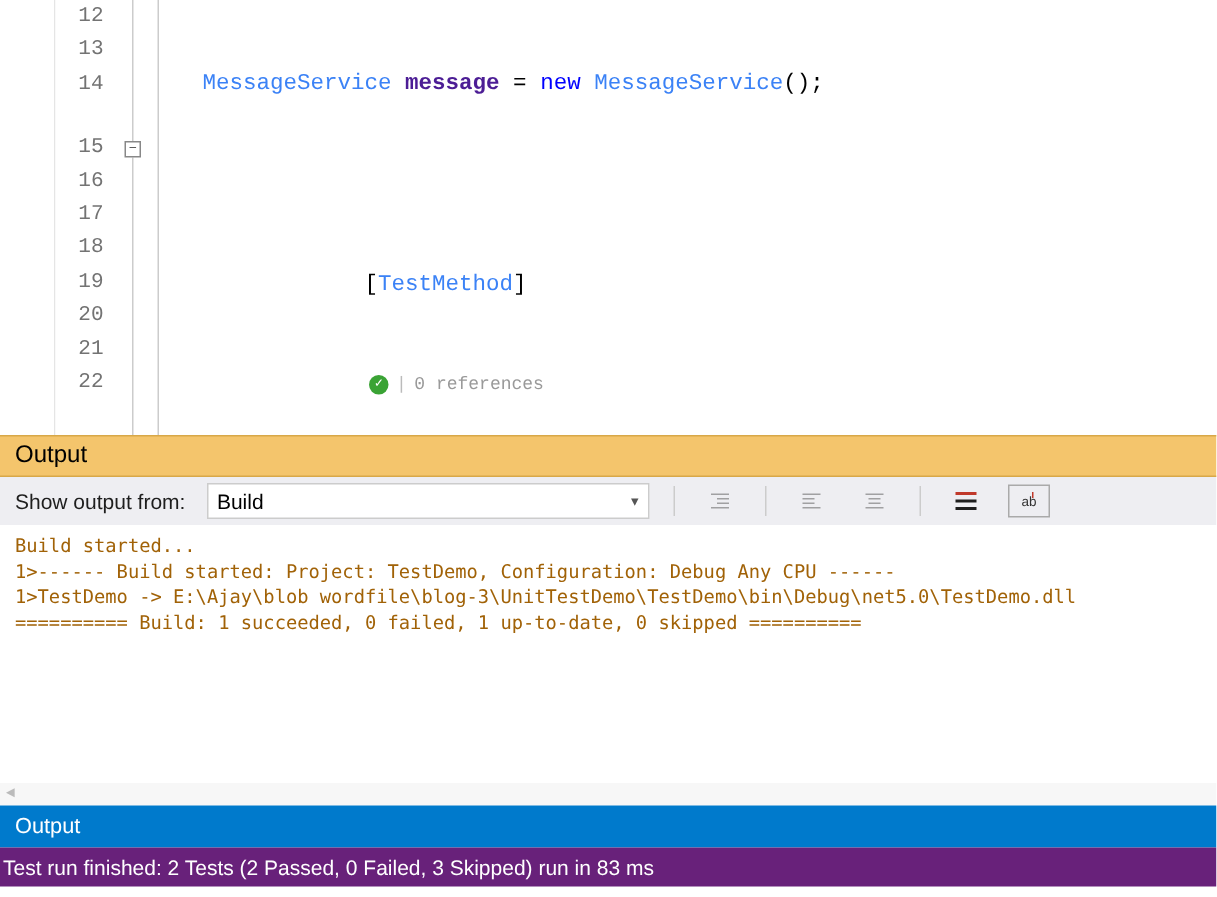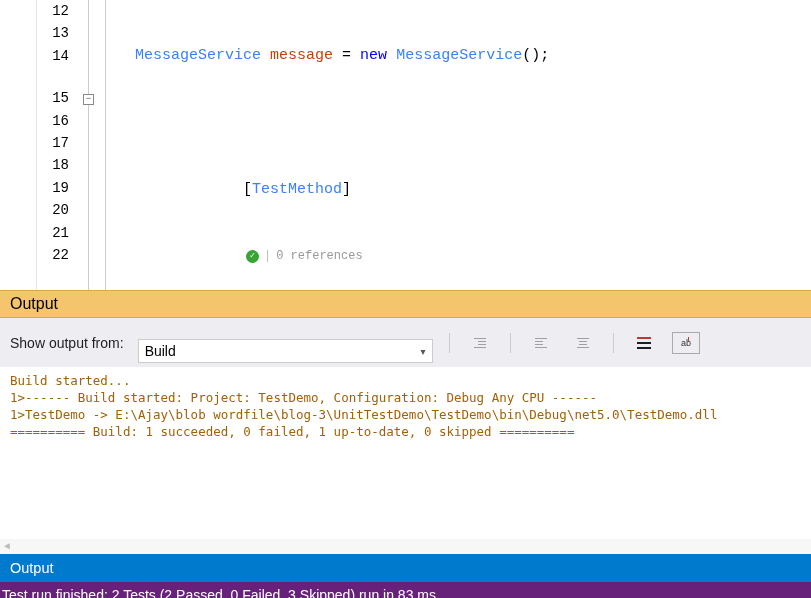--- a/index.html
+++ b/index.html
@@ -1,40 +1,40 @@
 <!DOCTYPE html>
 <html><head>
 <meta charset="utf-8">
 <style>
   * { margin: 0; padding: 0; box-sizing: border-box; }
   body { font-family: Consolas, 'Courier New', monospace; font-size: 14px; background: #fff; overflow: hidden; width: 811px; height: 598px; }
   
   .editor-area { display: flex; height: 290px; background: #fff; overflow: hidden; }
   .margin-left { width: 37px; background: #fff; border-right: 1px solid #e5e5e5; }
-  .line-numbers { width: 42px; background: #fff; text-align: right; padding-right: 10px; color: #000000; font-size: 14px; line-height: 22.4px; }
+  .line-numbers { width: 42px; background: #fff; text-align: right; padding-right: 10px; color: #737373; font-size: 14px; line-height: 22.4px; }
   .line-numbers div { height: 22.4px; }
   .gutter { width: 46px; background: #fff; position: relative; }
   .fold-icon { position: absolute; left: 4px; width: 11px; height: 11px; border: 1px solid #888; background: #fff; font-size: 9px; line-height: 9px; text-align: center; cursor: pointer; color: #555; }
   .bracket-line { position: absolute; left: 9px; top: 0; bottom: 0; width: 1px; background: #ccc; }
   .code { flex: 1; font-size: 15px; line-height: 22.4px; white-space: pre; }
   .code-line { height: 22.4px; padding-left: 10px; }
   .codelens { height: 20px; font-size: 12px; color: #999; padding-left: 10px; display: flex; align-items: center; gap: 3px; }
   .check-icon { display: inline-flex; width: 13px; height: 13px; background: #3aa335; border-radius: 50%; color: #fff; font-size: 9px; align-items: center; justify-content: center; }
   .divider { color: #bbb; margin: 0 2px; }
   
   .kw { color: #0000ff; }
   .type { color: #3b82f6; }
-  .ident { color: #c2410c; }
+  .ident { color: #4c1d95; font-weight: bold; }
   .op { color: #000; }
   .punct { color: #000; }
   
   .output-header { background: #f4c56c; border-top: 1px solid #d8a848; border-bottom: 1px solid #d8a848; padding: 4px 10px; font-family: 'Segoe UI', sans-serif; font-size: 16px; color: #000; }
   .output-toolbar { background: #eeeef2; padding: 4px 10px; display: flex; align-items: center; gap: 14px; font-family: 'Segoe UI', sans-serif; font-size: 14px; }
   .output-toolbar label { color: #1e1e1e; }
-  .output-select { flex: 0 0 295px; height: 24px; border: 1px solid #ccc; background: #fff; padding: 0 6px; font-family: 'Segoe UI', sans-serif; font-size: 14px; display: flex; align-items: center; justify-content: space-between; margin-top: 17px; }
+  .output-select { flex: 0 0 295px; height: 24px; border: 1px solid #ccc; background: #fff; padding: 0 6px; font-family: 'Segoe UI', sans-serif; font-size: 14px; display: flex; align-items: center; justify-content: space-between; }
   .output-select .arrow { font-size: 10px; color: #555; }
   .tb-sep { width: 1px; height: 20px; background: #ccc; margin: 0 2px; }
   .tb-btn { width: 28px; height: 22px; display: flex; align-items: center; justify-content: center; border: 1px solid transparent; opacity: 0.5; }
   .tb-btn.enabled { opacity: 1; }
   .tb-btn svg { width: 16px; height: 16px; }
   
   .output-content { background: #fff; height: 172px; padding: 6px 10px; font-family: Consolas, monospace; font-size: 12.5px; color: #a16207; line-height: 1.35; white-space: pre; }
   .scroll-hint { height: 15px; background: #f7f7f7; display:flex; align-items:center; padding-left:4px; font-size:10px; color:#bbb;}
   
   .bottom-tabs { background: #007acc; color: #fff; padding: 6px 10px; font-family: 'Segoe UI', sans-serif; font-size: 14.5px; display: flex; gap: 14px; }

